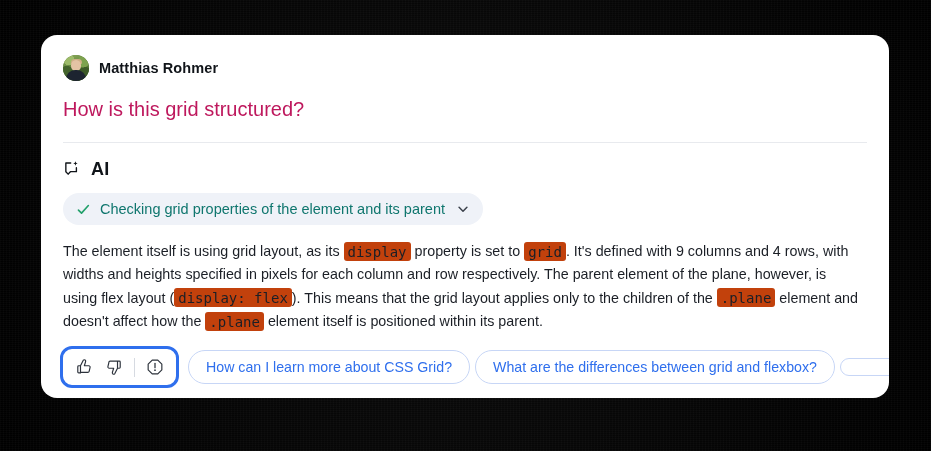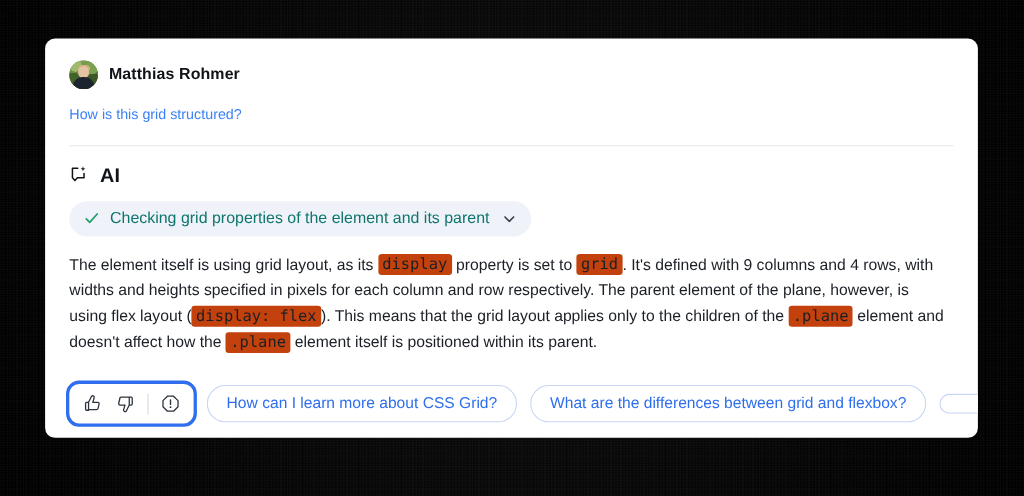--- a/index.html
+++ b/index.html
@@ -33,21 +33,21 @@
   }
 
   
   .card {
     position: absolute;
     left: 41px;
     top: 35px;
     width: 848px;
     height: 363px;
     background: #ffffff;
-    border-radius: 9px;
+    border-radius: 16px;
     overflow: hidden;
   }
 
   
   .user-block {
     padding: 20px 22px 0 22px;
   }
   .user-head {
     display: flex;
     align-items: center;
@@ -103,22 +103,22 @@
     background: #1d2430;
   }
   .user-name {
     font-size: 14.5px;
     font-weight: bold;
     color: #101419;
     letter-spacing: .1px;
   }
   .user-text {
     margin: 14px 0 0 0;
-    font-size: 13px;
-    color: #3b82f6;
+    font-size: 20px;
+    color: #be185d;
     line-height: 1.45;
   }
 
   .divider {
     margin: 18px 22px 0 22px;
     height: 1px;
     background: #e8eaee;
   }
 
   
@@ -229,21 +229,21 @@
     width: 1px;
     height: 19px;
     background: #d6dae1;
     margin: 0 5px;
     flex: 0 0 auto;
   }
 
   .chips {
     display: flex;
     align-items: center;
-    gap: 12px;
+    gap: 5px;
     flex: 1 1 auto;
     min-width: 0;
     overflow: hidden;
   }
   .chip {
     flex: 0 0 auto;
     border: 1px solid #c7d6f6;
     color: #2f6fed;
     background: #ffffff;
     border-radius: 18px;

